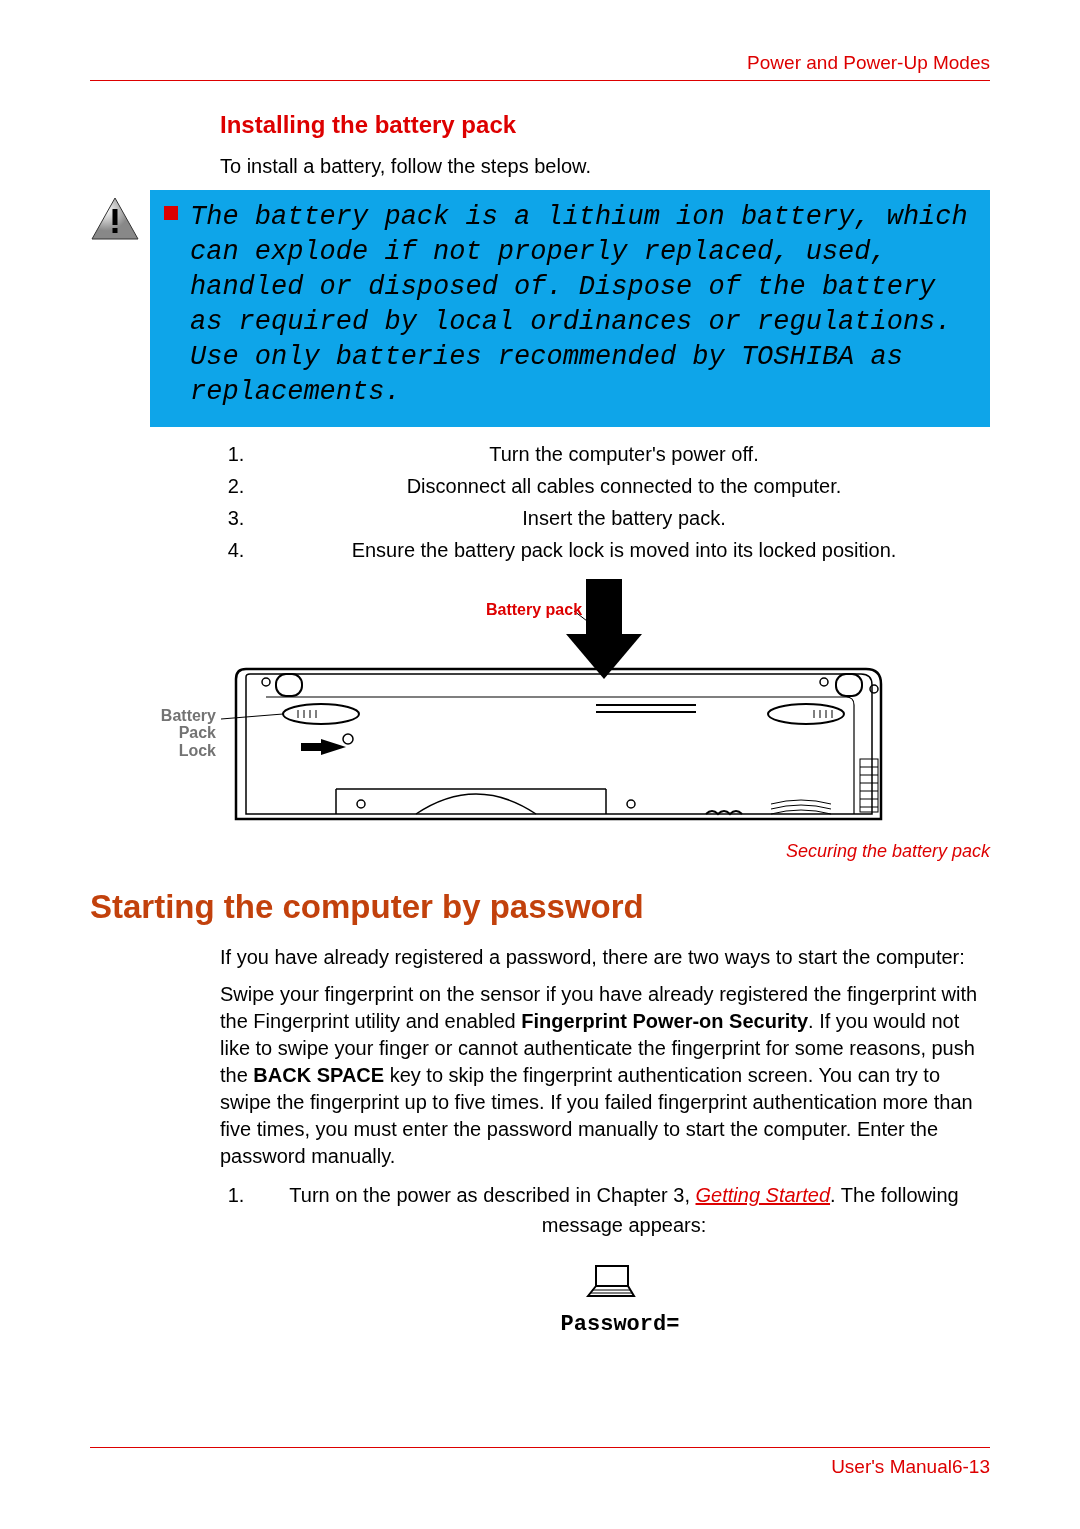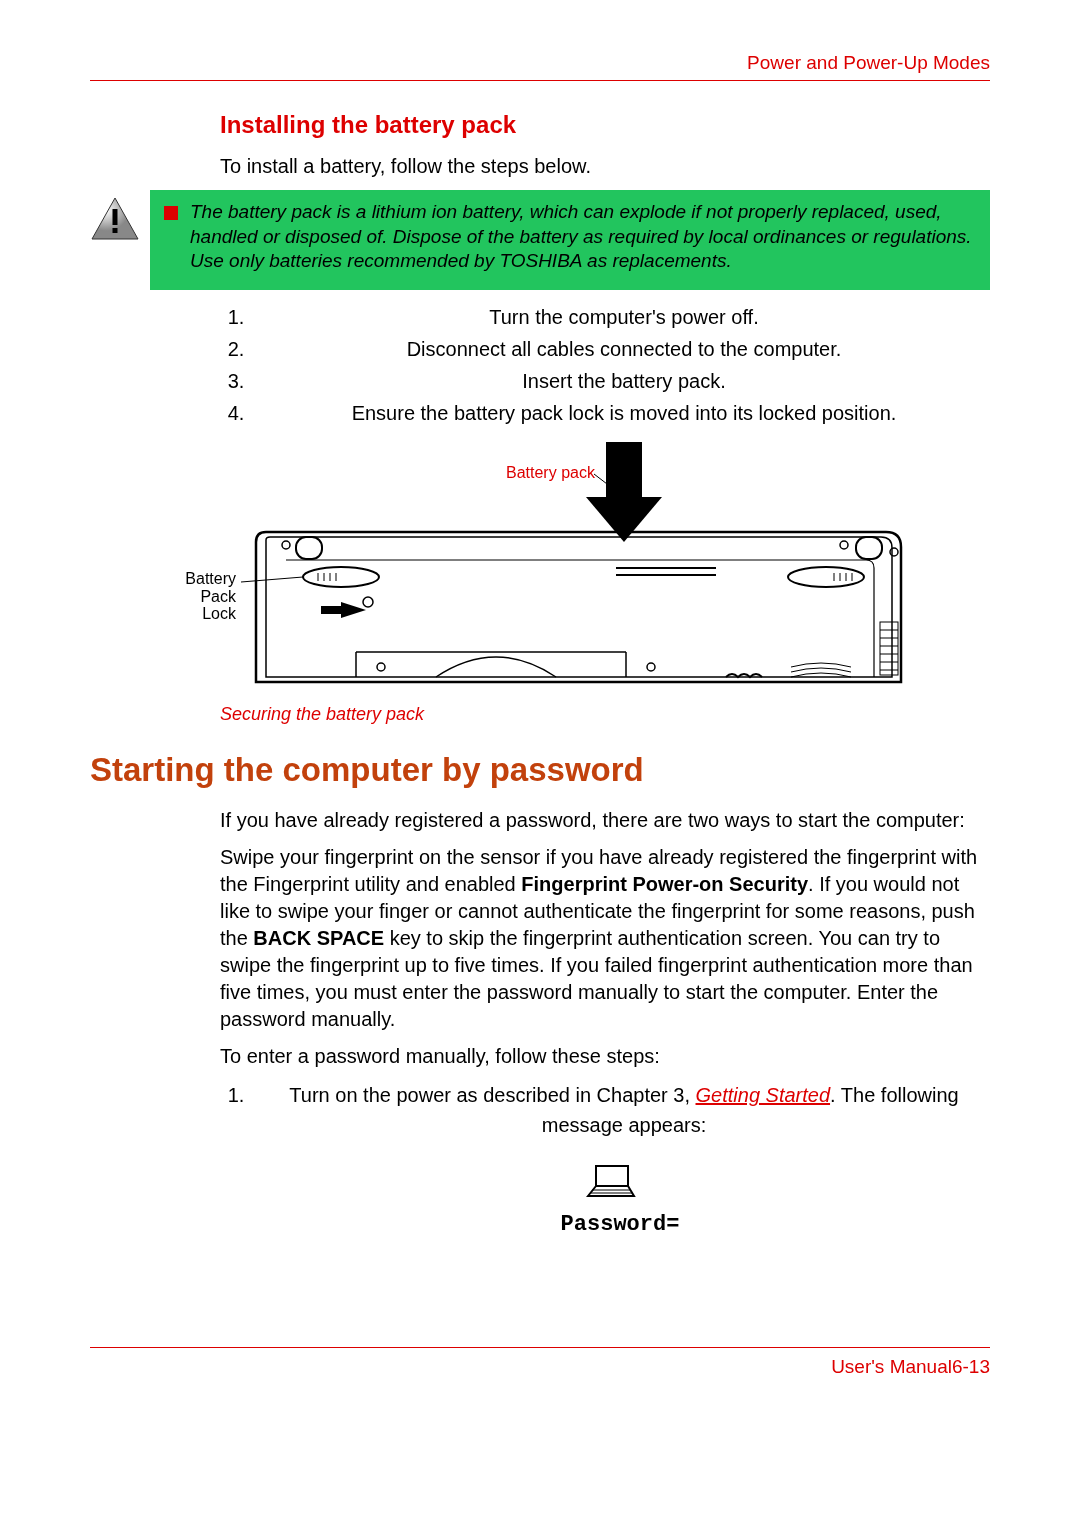--- a/index.html
+++ b/index.html
@@ -39,27 +39,28 @@
     display: flex;
     align-items: flex-start;
     margin-bottom: 12px;
   }
   .caution-icon {
     width: 50px;
     flex: 0 0 50px;
     margin-top: 6px;
   }
   .caution-box {
-    background: #22c55e;
+    background: #0ea5e9;
     flex: 1;
     margin-left: 10px;
     padding: 10px 14px;
-    font-size: 19px;
+    font-size: 27px;
     font-style: italic;
     line-height: 1.3;
+    font-family: Liberation Mono, monospace;
   }
   .caution-item {
     display: flex;
     margin-bottom: 6px;
   }
   .red-square {
     width: 14px;
     height: 14px;
     background: #d00;
     flex: 0 0 14px;
@@ -71,41 +72,42 @@
     padding-left: 30px;
     font-size: 20px;
     line-height: 1.5;
     text-align: center;
   }
   ol.steps li {
     padding-left: 8px;
     margin-bottom: 2px;
   }
   .figure-wrap {
-    margin: 12px 0 8px 96px;
+    margin: 12px 0 8px 76px;
     position: relative;
+    font-weight: bold;
   }
   .figure-caption {
     color: #d00;
     font-style: italic;
     font-size: 18px;
-    text-align: left;
+    text-align: right;
     margin-top: 4px;
     margin-left: 130px;
   }
   .battery-pack-lbl {
     position: absolute;
     color: #d00;
     font-size: 16px;
     top: 22px;
     left: 320px;
   }
   .battery-pack-lock-lbl {
     position: absolute;
-    color: #000000;
+    color: #737373;
     font-size: 16px;
     text-align: right;
     top: 128px;
     left: -20px;
     width: 70px;
     line-height: 1.1;
   }
   .main-heading {
     color: #c2410c;
     font-weight: bold;
@@ -266,21 +268,20 @@
   <div class="figure-caption">Securing the battery pack</div>
 
   <div class="main-heading">Starting the computer by password</div>
 
   <div class="body-text">If you have already registered a password, there are two ways to start the computer:</div>
 
   <div class="body-text">
     <span>Swipe your fingerprint on the sensor if you have already registered the fingerprint with the Fingerprint utility and enabled </span><span class="bold">Fingerprint Power-on Security</span><span>. If you would not like to swipe your finger or cannot authenticate the fingerprint for some reasons, push the </span><span class="bold">BACK SPACE</span><span> key to skip the fingerprint authentication screen. You can try to swipe the fingerprint up to five times. If you failed fingerprint authentication more than five times, you must enter the password manually to start the computer. Enter the password manually.</span>
   </div>
 
-  <div class="body-text">To enter a password manually, follow these steps:</div>
 
   <ol class="steps">
     <li>
       <span>Turn on the power as described in Chapter 3, </span><a href="#" class="link-text">Getting Started</a><span>. The following message appears:</span>
     </li>
   </ol>
 
   <div class="prompt-row">
     <div class="laptop-icon">
       <svg viewBox="0 0 50 40">

